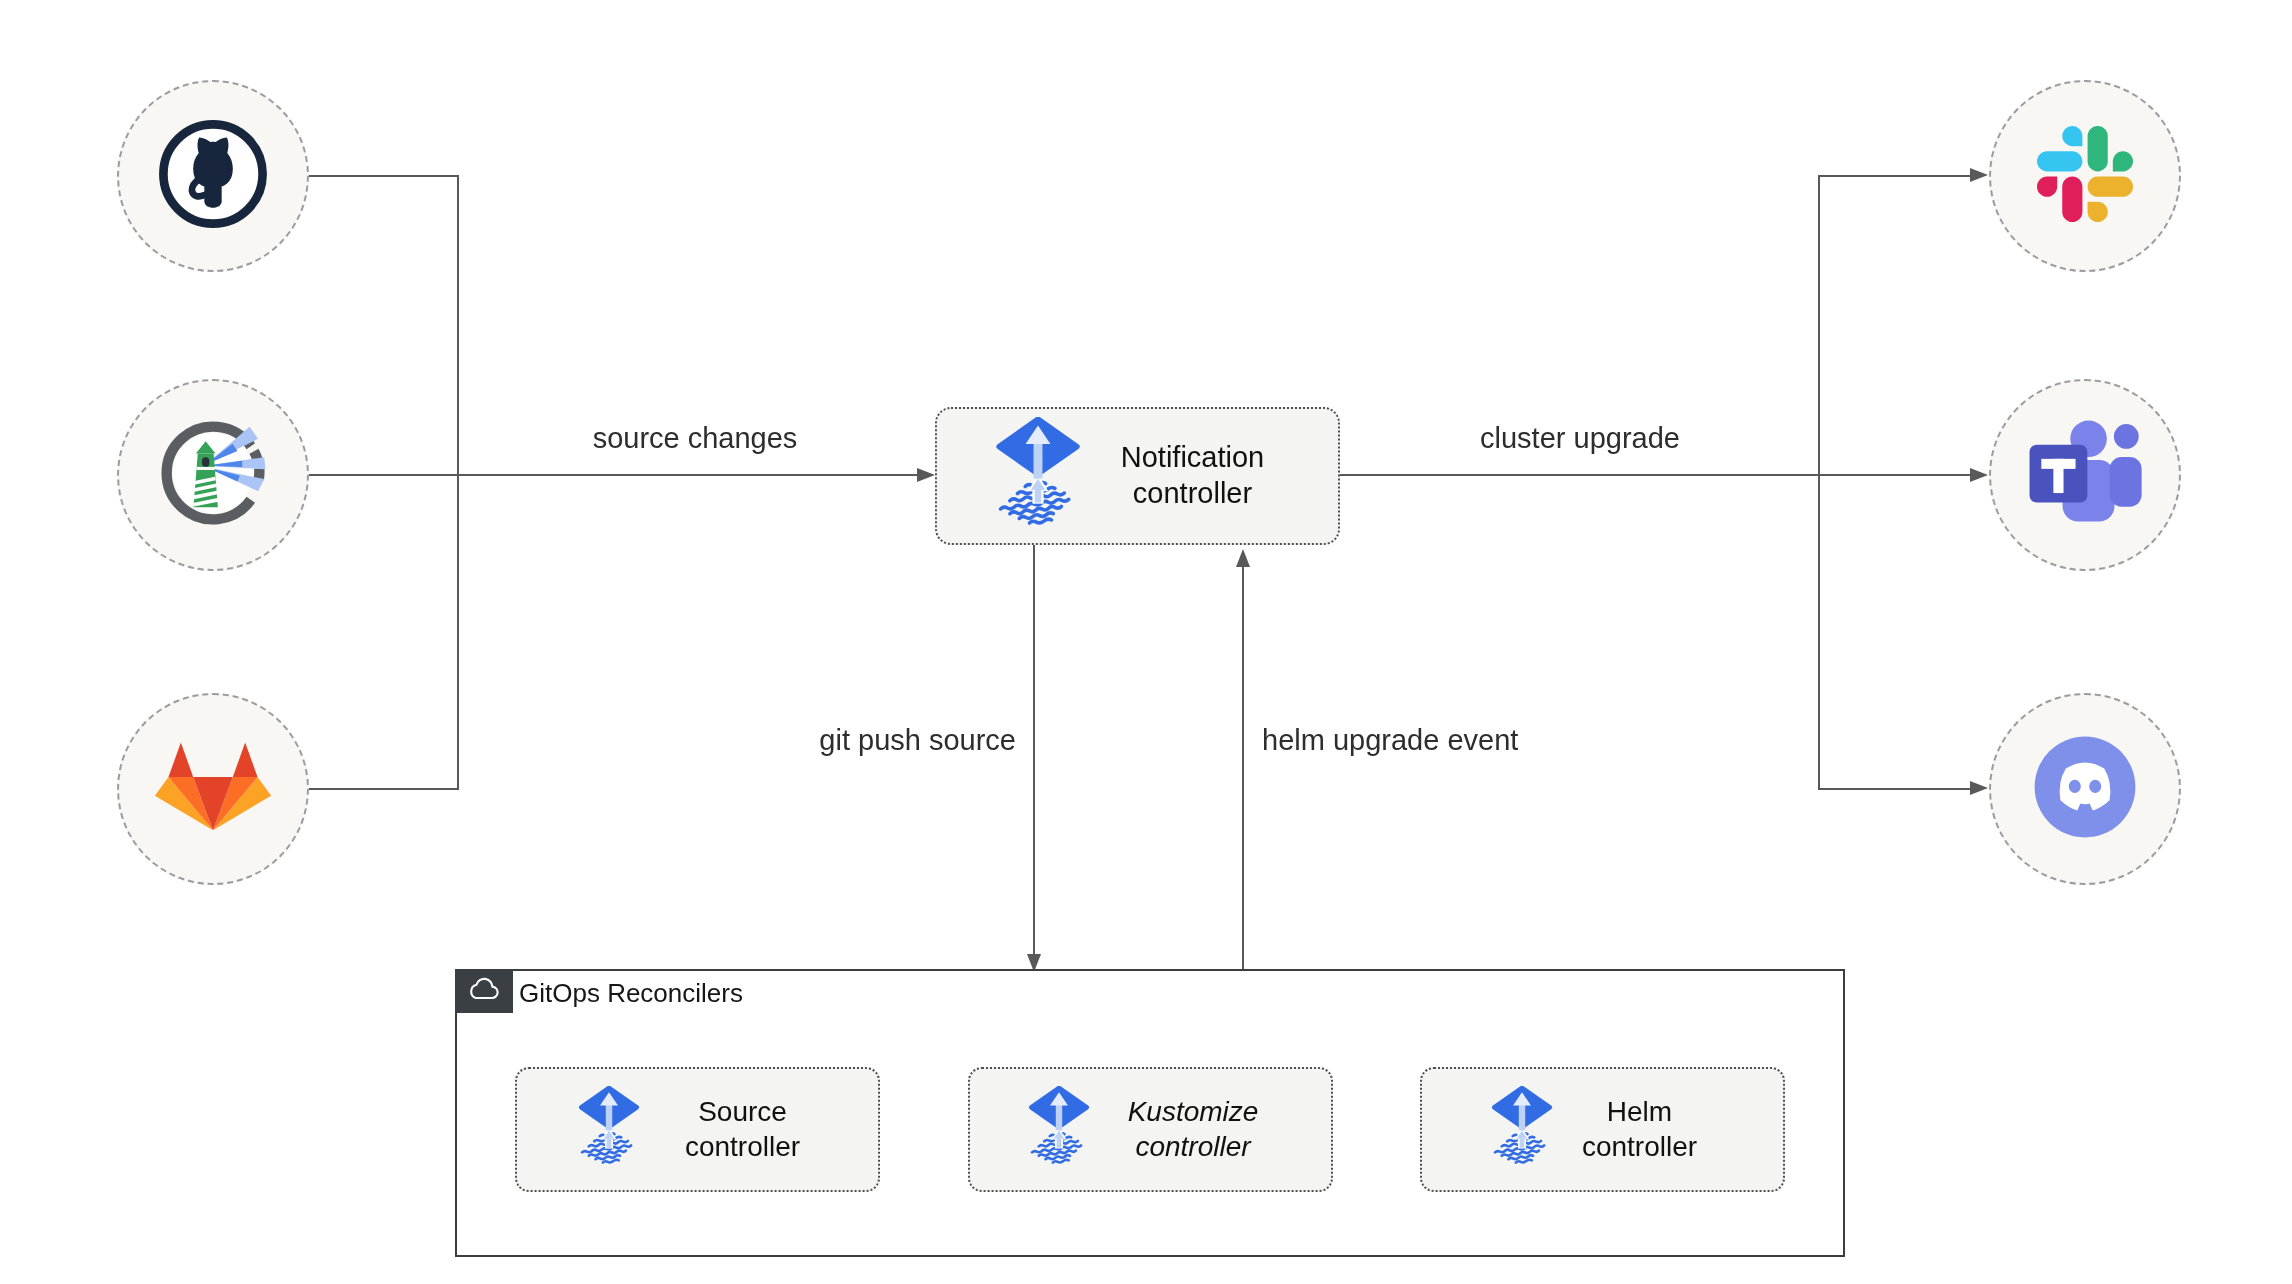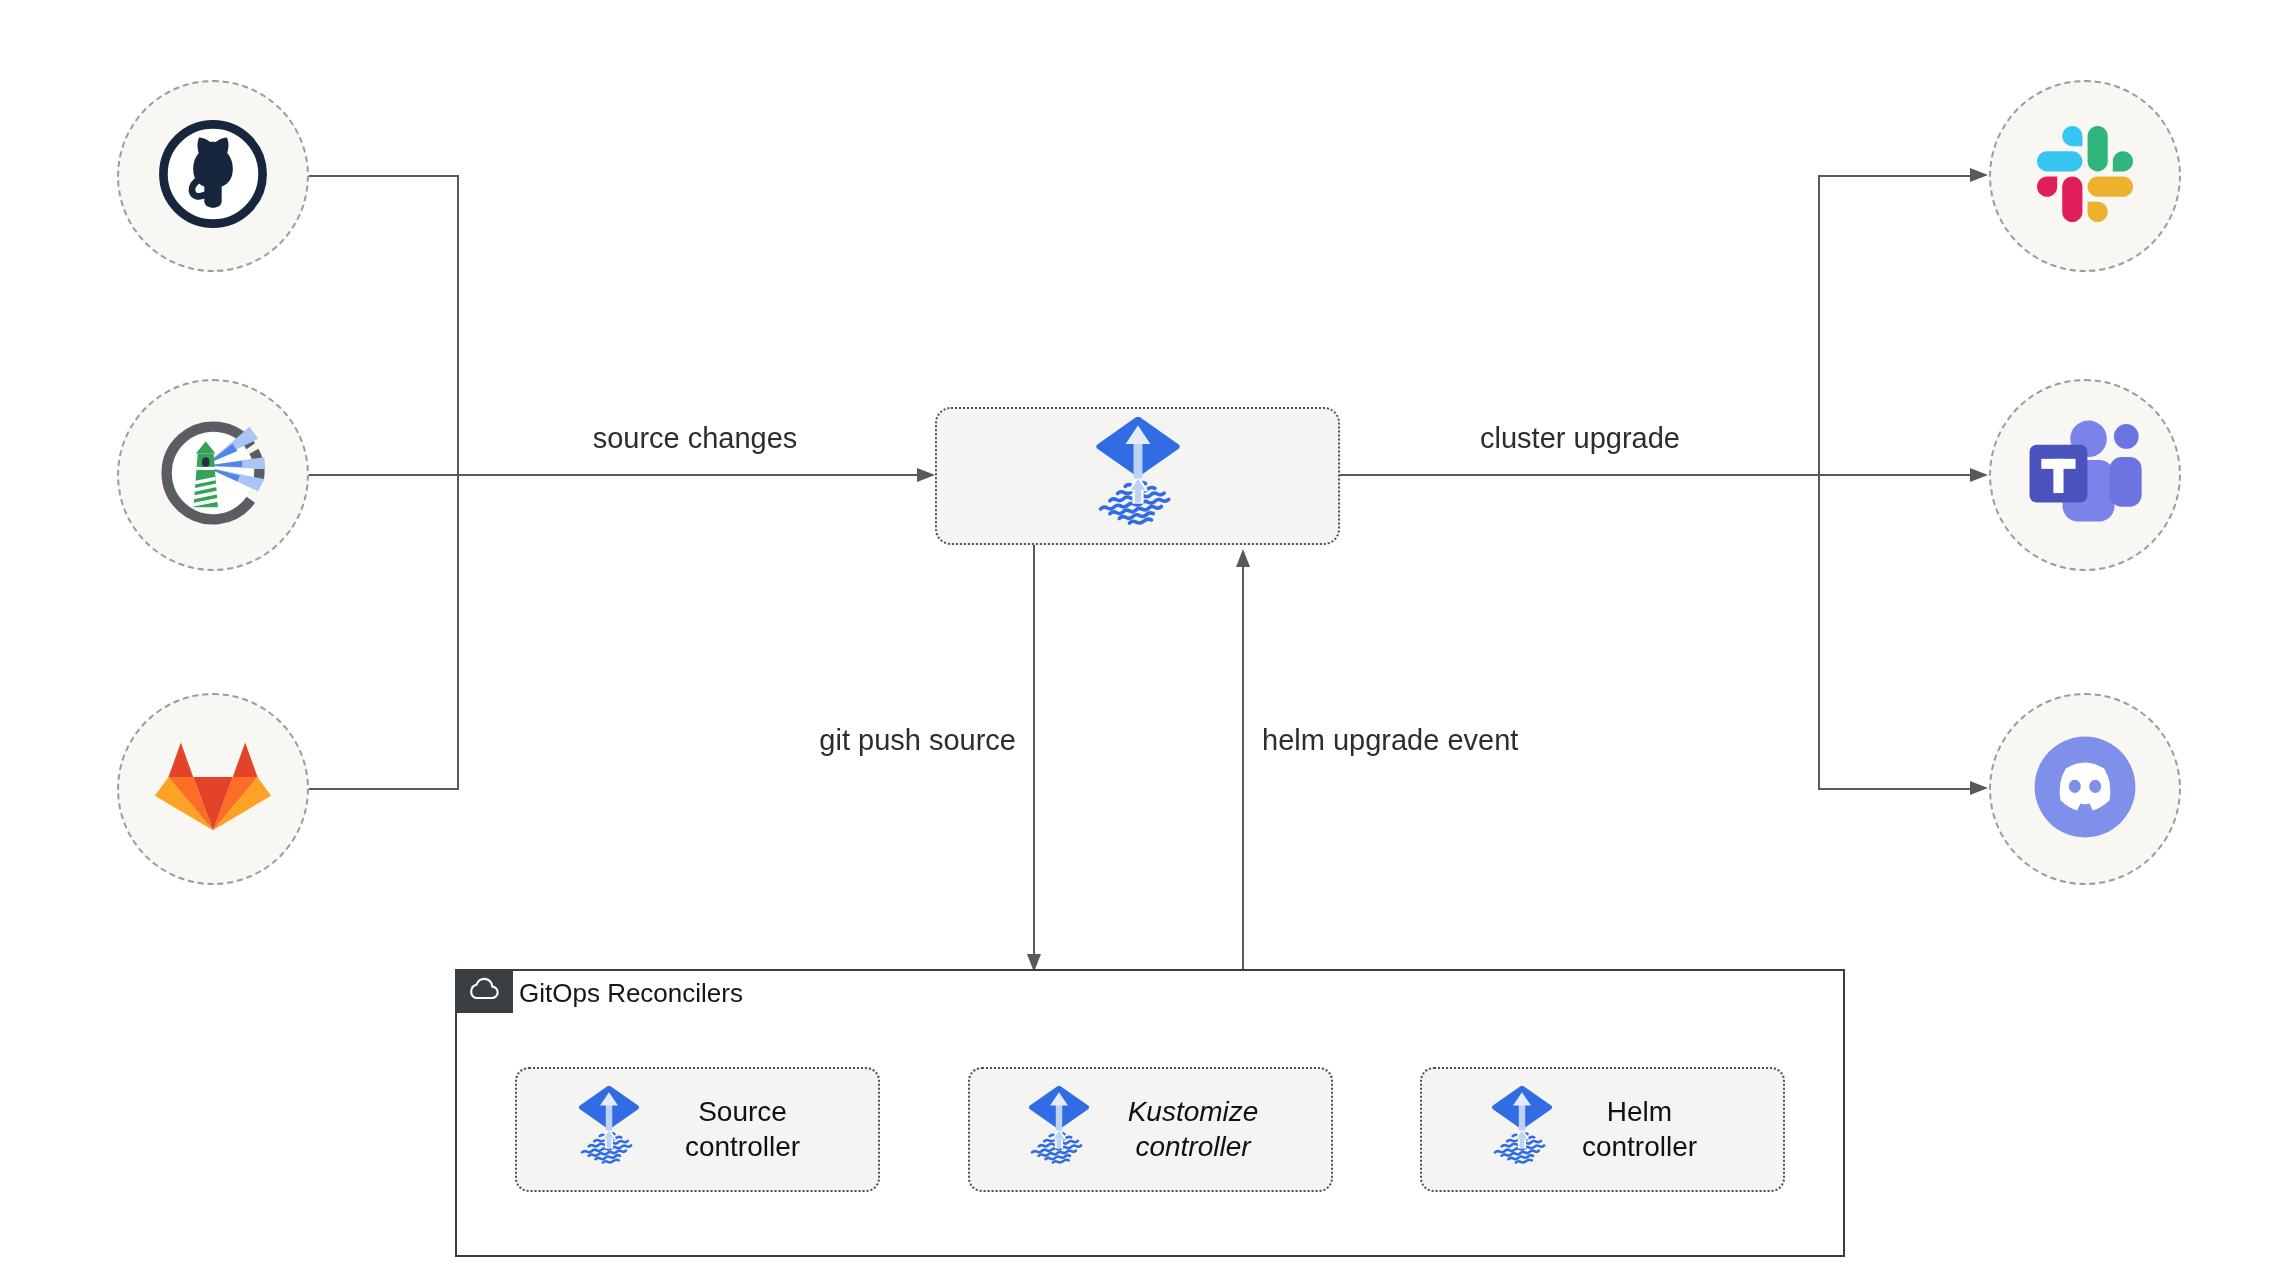--- a/index.html
+++ b/index.html
@@ -175,20 +175,21 @@
           <path d="M37,122 q4,-3 8,0 t9,0 t9,0"></path>
         </g>
         <rect x="43.5" y="84" width="13" height="17" fill="#ffffff"></rect>
         <polygon points="50,67 62,86.5 38,86.5" fill="#ffffff"></polygon>
         <polygon points="50,72 58.5,85 41.5,85" fill="#bed2f6"></polygon>
         <rect x="46.2" y="85" width="7.6" height="14.5" rx="1" fill="#bed2f6"></rect>
         <rect x="44.8" y="30" width="10.4" height="42" rx="2" fill="#bed2f6"></rect>
         <polygon points="50,10 64.5,31.5 35.5,31.5" fill="#e4ecfb"></polygon>
       </svg>
     </span>
+    <div class="ctrl-label" style="width:175px;">Notification controller</div>
   </div>
 
   <div class="gitops-box">
     <div class="gitops-badge">
       <span>
         <svg width="36" height="26" viewBox="0 0 24 17">
           <path d="M6.5,14.5 h10.5 a3.8,3.8 0 0 0 0.6,-7.6 a5.4,5.4 0 0 0 -10.6,-1.2 a4.6,4.6 0 0 0 -0.5,8.8 z" fill="none" stroke="#ffffff" stroke-width="1.4" stroke-linejoin="round"></path>
         </svg>
       </span>
     </div>

